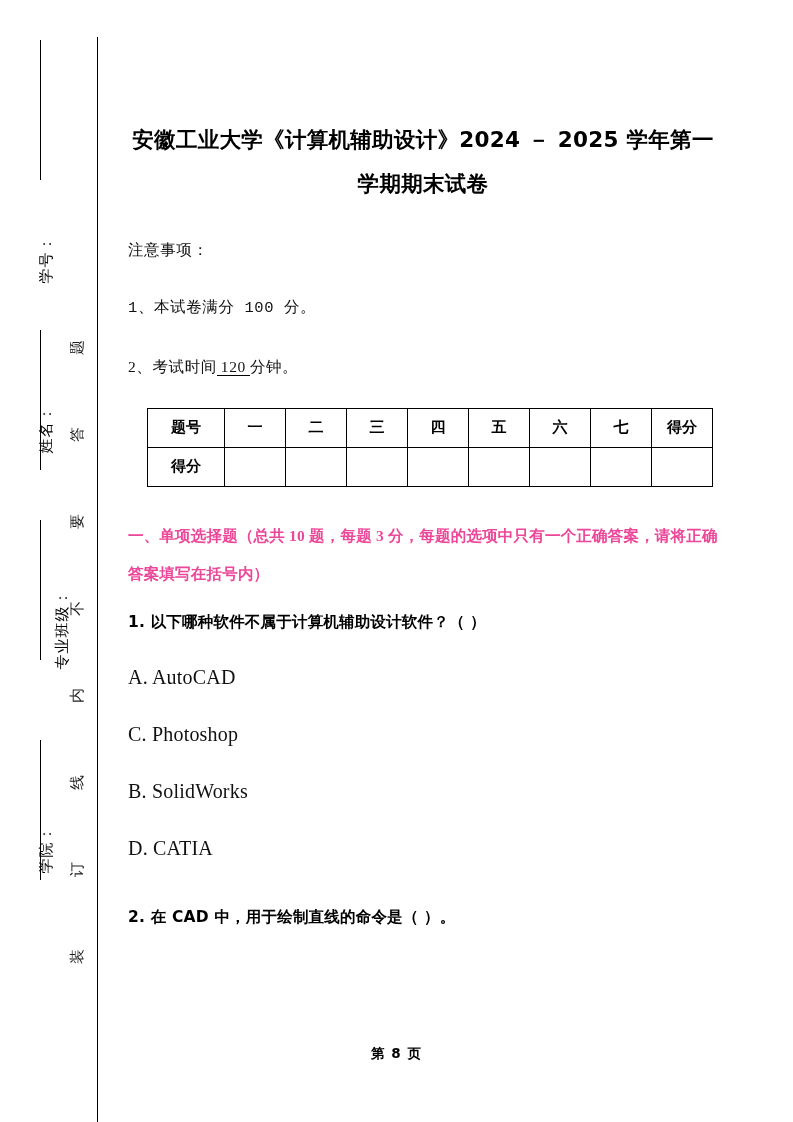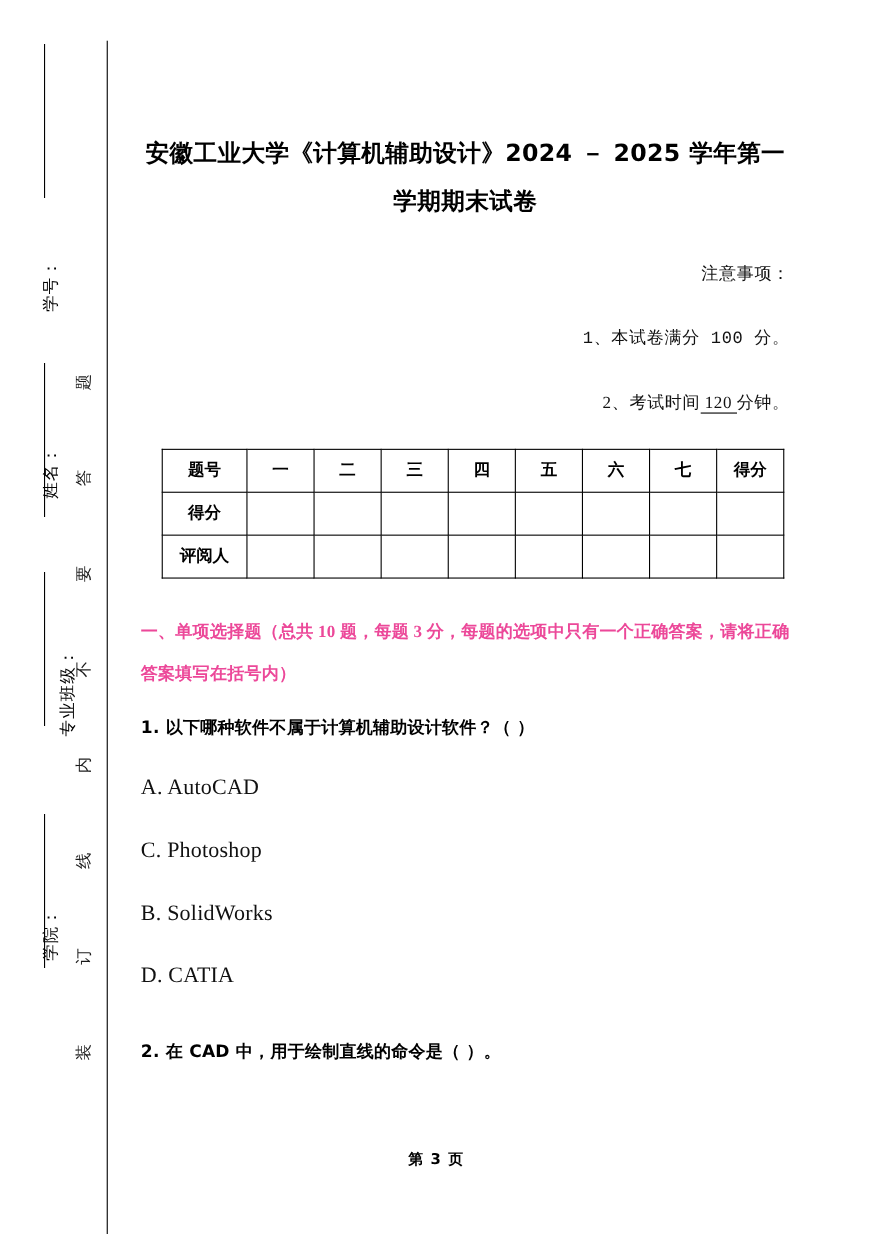--- a/index.html
+++ b/index.html
@@ -107,21 +107,20 @@
     margin: 0 2px;
   }
   #id-fields .gap { display: inline-block; width: 16px; }
 
   .note-line {
     font-size: 15.5px;
     line-height: 1;
     margin: 0;
     letter-spacing: 0.6px;
     color: #111;
-    text-align: right;
   }
   #notes-title { margin-top: 36px; }
   #note-1 { margin-top: 43px; font-family: Liberation Mono, monospace; }
   #note-2 { margin-top: 43px; }
   .inline-blank {
     display: inline-block;
     border-bottom: 1.2px solid #000;
     padding: 0 4px;
   }
 
@@ -250,41 +249,30 @@
         <td class="hcell">得分</td>
         <td class="cell"></td>
         <td class="cell"></td>
         <td class="cell"></td>
         <td class="cell"></td>
         <td class="cell"></td>
         <td class="cell"></td>
         <td class="cell"></td>
         <td class="cell"></td>
       </tr>
-      <tr>
-        <td class="hcell">评阅人</td>
-        <td class="cell"></td>
-        <td class="cell"></td>
-        <td class="cell"></td>
-        <td class="cell"></td>
-        <td class="cell"></td>
-        <td class="cell"></td>
-        <td class="cell"></td>
-        <td class="cell"></td>
-      </tr>
     </tbody>
       </table>
 
     <div id="section-heading">一、单项选择题（总共 10 题，每题 3 分，每题的选项中只有一个正确答案，请将正确答案填写在括号内）</div>
 
     <div class="question">1. 以下哪种软件不属于计算机辅助设计软件？（  ）</div>
     <div class="option">A. AutoCAD</div>
     <div class="option">C. Photoshop</div>
     <div class="option">B. SolidWorks</div>
     <div class="option">D. CATIA</div>
 
     <div class="question q-spaced">2. 在 CAD 中，用于绘制直线的命令是（  ）。</div>
 
   </div>
 
-  <div id="page-footer">第 3 页</div>
+  <div id="page-footer">第 8 页</div>
 
 </div>
 
 </body></html>

